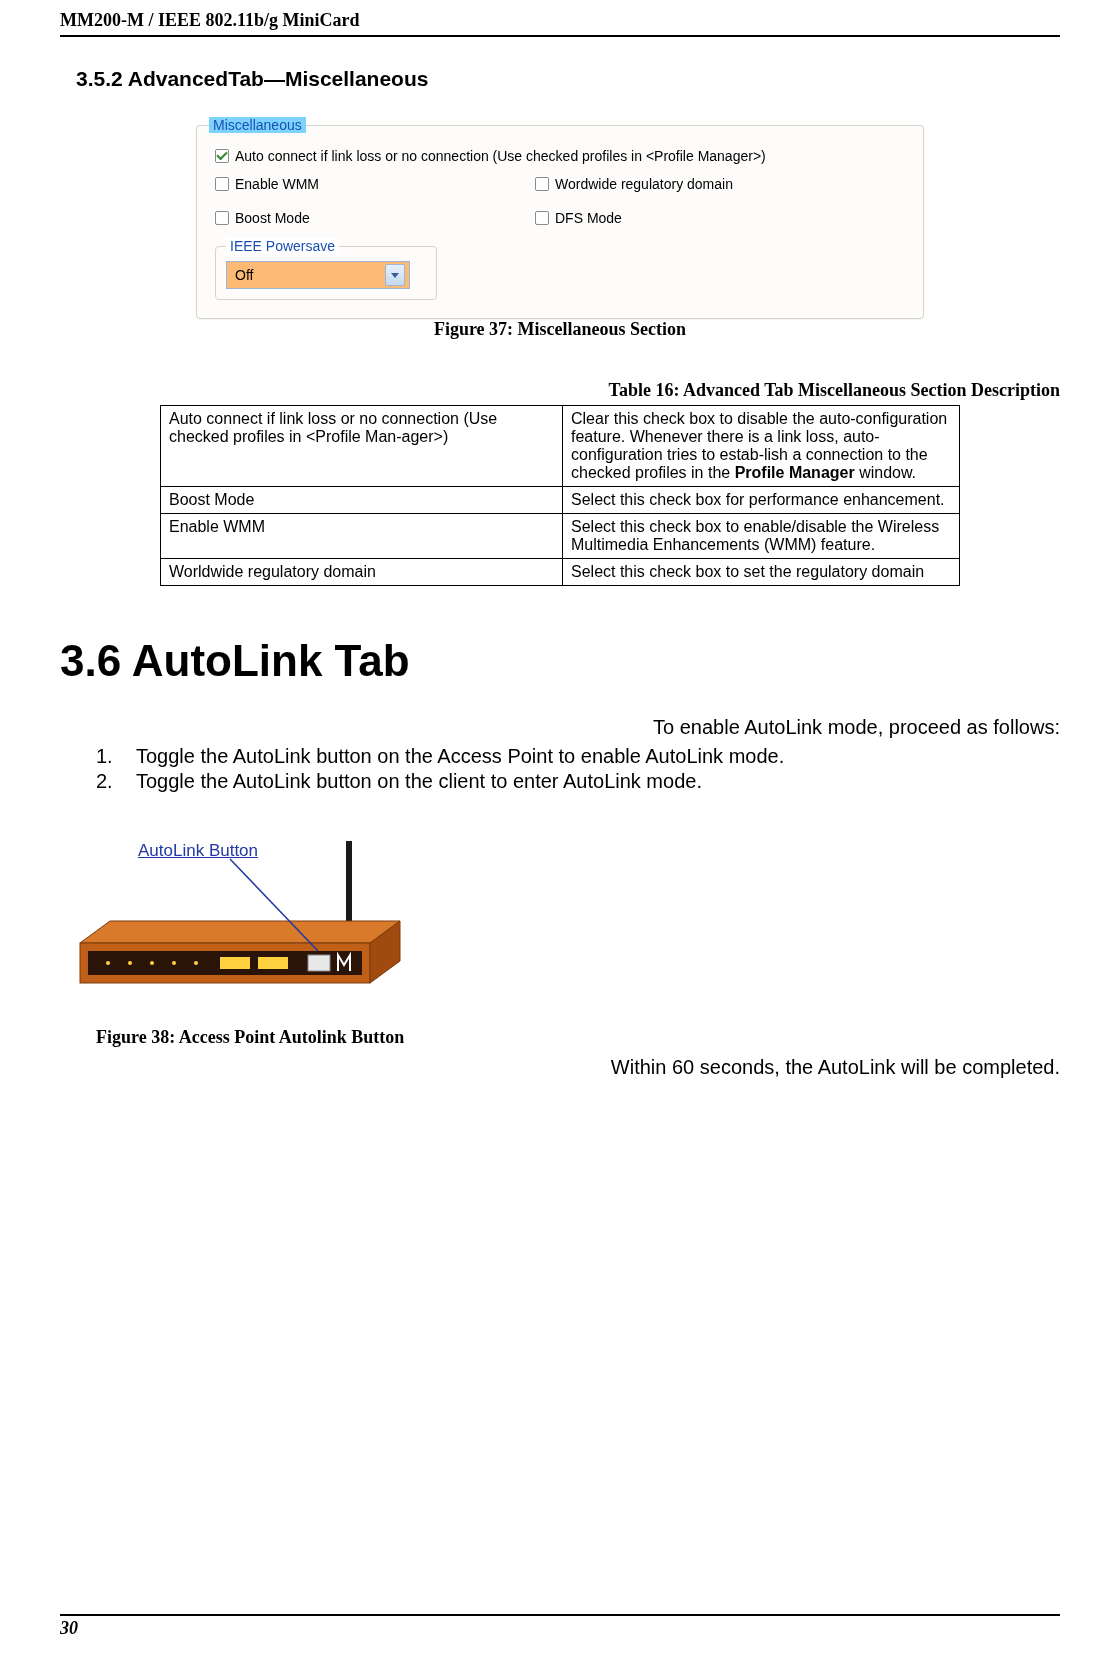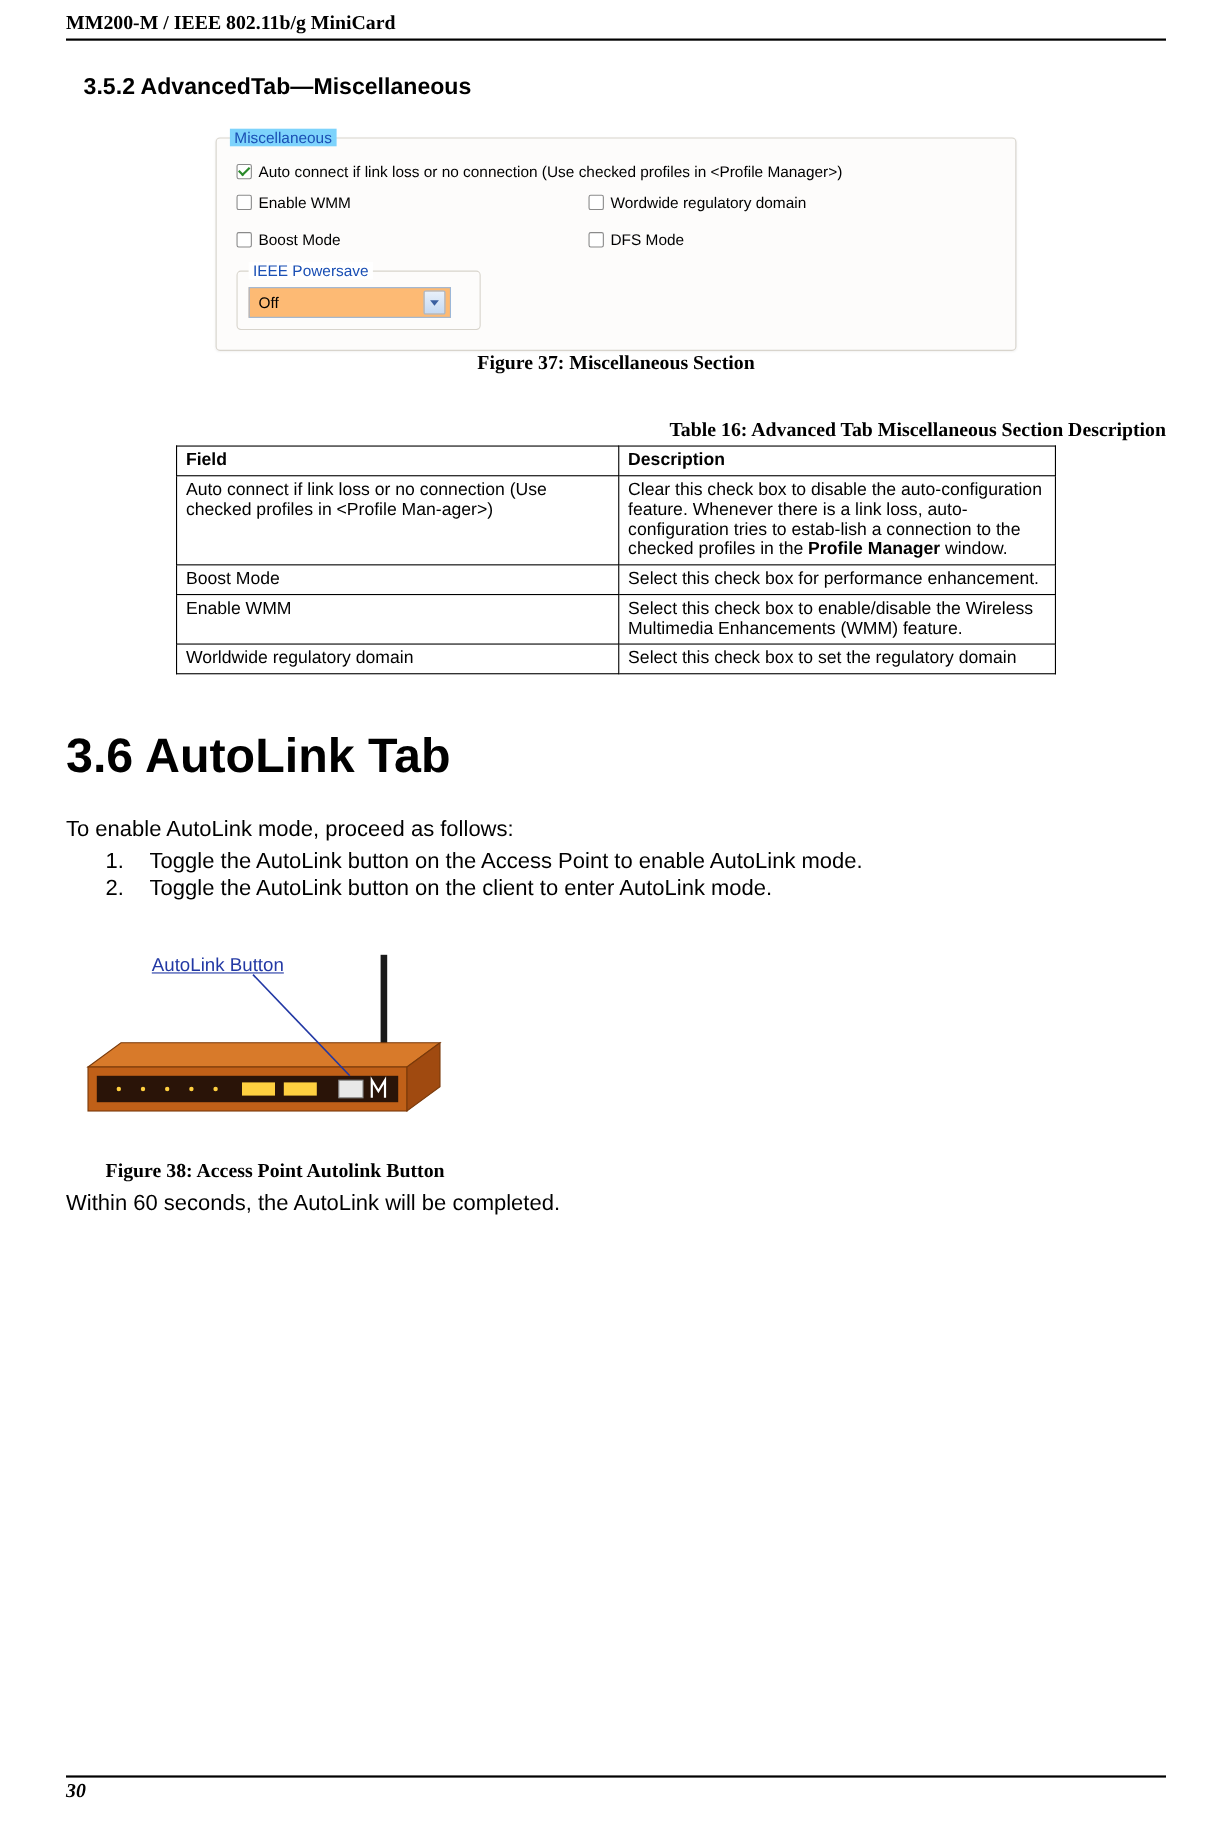--- a/index.html
+++ b/index.html
@@ -172,20 +172,21 @@
   }
   table.desc-table th:first-child,
   table.desc-table td:first-child {
     width: 385px;
   }
 
   .body-text {
     font-family: Arial, Helvetica, sans-serif;
     font-size: 20px;
     margin: 6px 0;
+    text-align: right;
   }
   .ol {
     font-family: Arial, Helvetica, sans-serif;
     font-size: 20px;
     margin: 6px 0;
     padding-left: 36px;
   }
   .ol .li {
     display: flex;
     gap: 16px;
@@ -281,24 +282,20 @@
         </div>
       </div>
     </div>
   </div>
 
   <div class="figure-caption">Figure 37: Miscellaneous Section</div>
 
   <div class="table-caption">Table 16: Advanced Tab Miscellaneous Section Description</div>
   <table class="desc-table">
     <tbody>
-        <tr>
-      <th>Field</th>
-      <th>Description</th>
-    </tr>
     <tr>
       <td>Auto connect if link loss or no connection (Use checked profiles in &lt;Profile Man-ager&gt;)</td>
       <td>Clear this check box to disable the auto-configuration feature. Whenever there is a link loss, auto-configuration tries to estab-lish a connection to the checked profiles in the <b>Profile Manager</b> window.</td>
     </tr>
     <tr>
       <td>Boost Mode</td>
       <td>Select this check box for performance enhancement.</td>
     </tr>
     <tr>
       <td>Enable WMM</td>

